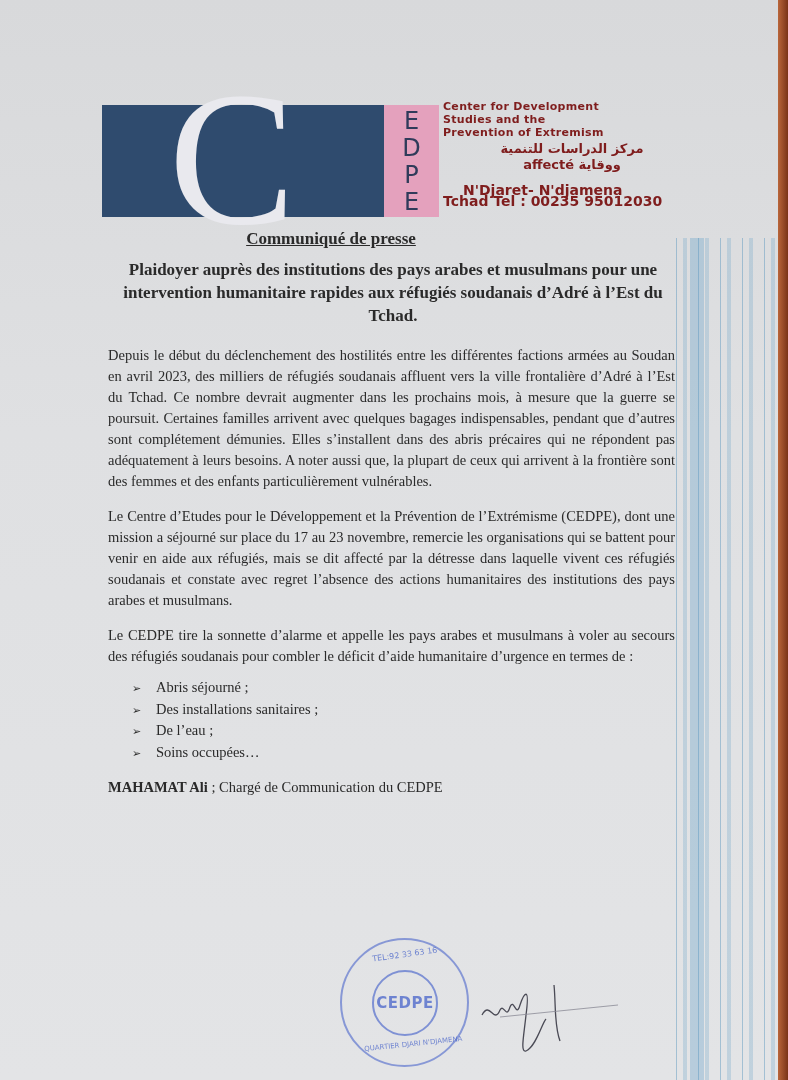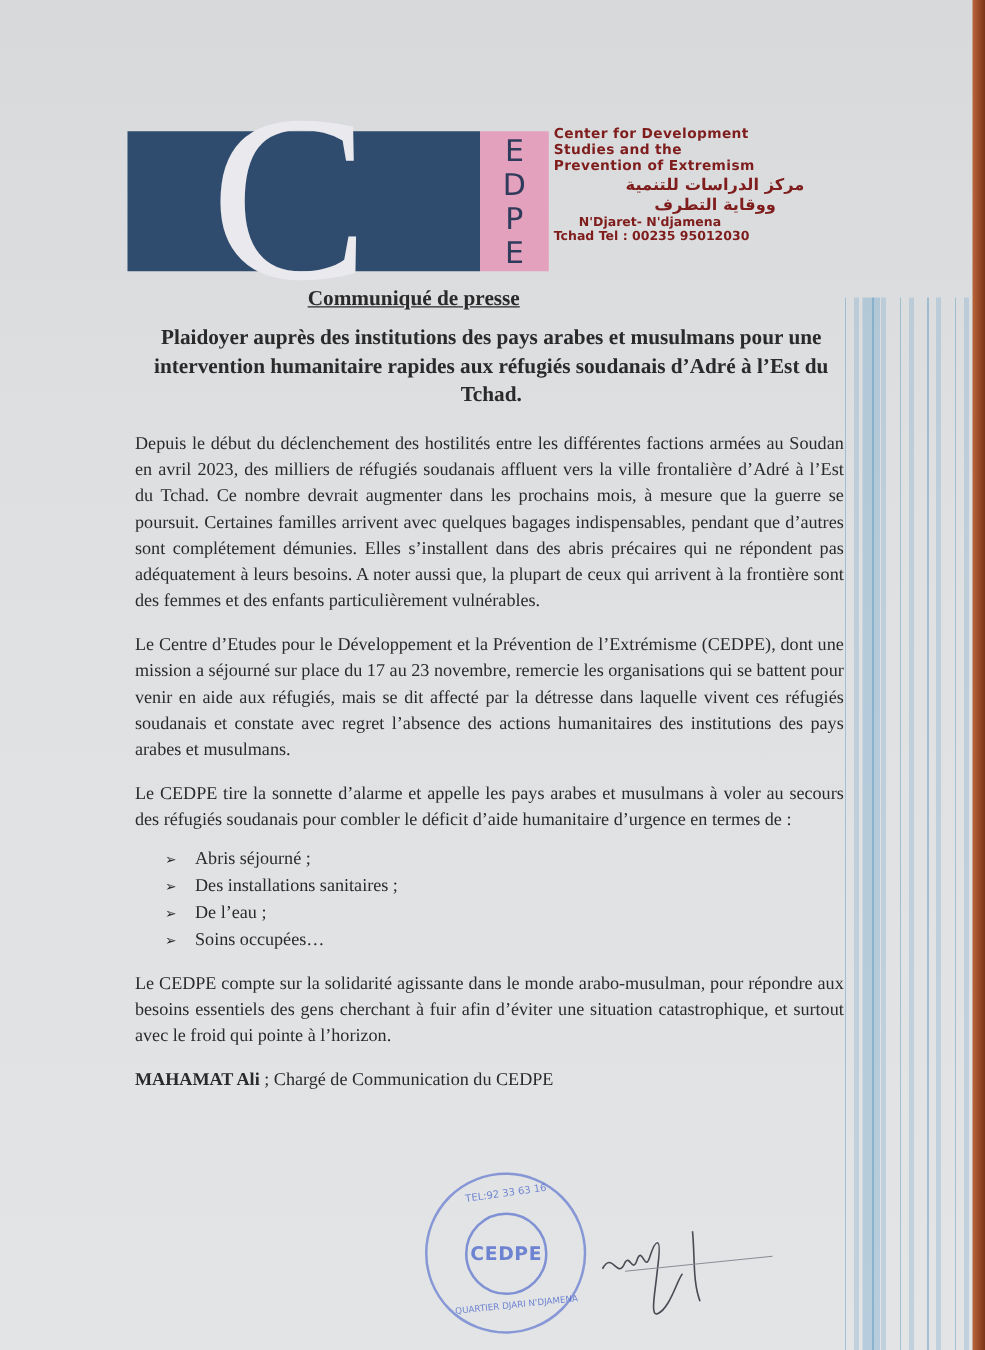--- a/index.html
+++ b/index.html
@@ -53,21 +53,21 @@
     .logo-pink span {
       font-family: "DejaVu Sans", sans-serif; font-size: 24px; line-height: 24px;
       color: #2f3b5a; font-weight: normal;
     }
     .org-info {
       position: absolute; left: 443px; top: 100px; width: 270px;
       font-family: "DejaVu Sans", sans-serif; font-weight: bold; color: #7f1d1d;
     }
     .org-en { font-size: 11px; line-height: 13px; letter-spacing: 0.3px; }
     .org-ar { font-size: 13px; line-height: 16px; text-align: center; direction: rtl; margin-top: 2px; padding-right: 12px;}
-    .org-addr { font-size: 10px; line-height: 11px; padding-left: 0; }
+    .org-addr { font-size: 14px; line-height: 11px; margin-top: 12px; padding-left: 0; }
     .org-addr div:first-child { padding-left: 20px; }
 
     
     .press-heading {
       position: absolute; left: 0; top: 229px; width: 662px; text-align: center;
       font-size: 17px; font-weight: bold; text-decoration: underline;
     }
     .title {
       position: absolute; left: 108px; top: 258px; width: 570px; text-align: center;
       font-size: 17px; font-weight: bold; line-height: 23px;
@@ -124,42 +124,41 @@
   <span>E</span>
 </div>
 <div class="org-info">
   <div class="org-en">
     <div>Center for Development</div>
     <div>Studies and the</div>
     <div>Prevention of Extremism</div>
   </div>
   <div class="org-ar">
     <div>مركز الدراسات للتنمية</div>
-    <div>ووقاية التطرف</div>
+    <div>ووقاية affecté</div>
   </div>
   <div class="org-addr">
     <div>N'Djaret- N'djamena</div>
     <div>Tchad Tel : 00235 95012030</div>
   </div>
 </div>
 
 <div class="press-heading">Communiqué de presse</div>
 <div class="title">Plaidoyer auprès des institutions des pays arabes et musulmans pour une intervention humanitaire rapides aux réfugiés soudanais d’Adré à l’Est du Tchad.</div>
 
 <div class="body">
   <p>Depuis le début du déclenchement des hostilités entre les différentes factions armées au Soudan en avril 2023, des milliers de réfugiés soudanais  affluent vers la ville frontalière d’Adré à l’Est du Tchad. Ce nombre devrait augmenter dans les prochains mois, à mesure que la guerre se poursuit. Certaines familles arrivent avec quelques bagages indispensables, pendant que d’autres sont complétement démunies. Elles s’installent dans des abris précaires qui ne répondent pas adéquatement à leurs besoins. A noter aussi que, la plupart de ceux qui arrivent à la frontière sont des femmes et des enfants particulièrement vulnérables.</p>
   <p>Le Centre d’Etudes pour le Développement et la Prévention de l’Extrémisme (CEDPE), dont une mission a séjourné sur place du 17 au 23 novembre, remercie les organisations qui se battent pour venir en aide aux réfugiés, mais se dit affecté par  la détresse dans laquelle vivent ces réfugiés soudanais et constate avec regret l’absence des actions  humanitaires des institutions des pays arabes et musulmans.</p>
   <p style="margin-bottom:12px;">Le CEDPE tire la sonnette d’alarme et appelle les pays arabes et musulmans à voler au secours des réfugiés soudanais pour combler le déficit d’aide humanitaire d’urgence en termes de :</p>
   <ul class="list">
     <li><span class="arrow">➢</span><span>Abris séjourné ;</span></li>
     <li><span class="arrow">➢</span><span>Des installations sanitaires ;</span></li>
     <li><span class="arrow">➢</span><span>De l’eau ;</span></li>
     <li><span class="arrow">➢</span><span>Soins occupées…</span></li>
   </ul>
-  <p>Le CEDPE compte sur la solidarité agissante dans le monde arabo-musulman, pour répondre aux besoins essentiels des gens cherchant à fuir afin d’éviter une situation catastrophique, et surtout avec le froid qui pointe à l’horizon.</p>
   <p class="signoff"><b>MAHAMAT Ali</b><span> ; Chargé de Communication du CEDPE</span></p>
 </div>
 
 <div class="stamp">
   <div class="stamp-tel">TEL:92 33 63 16</div>
   <div class="stamp-inner">
     <span>CEDPE</span>
   </div>
   <div class="stamp-bottom">QUARTIER DJARI N'DJAMENA</div>
 </div>

